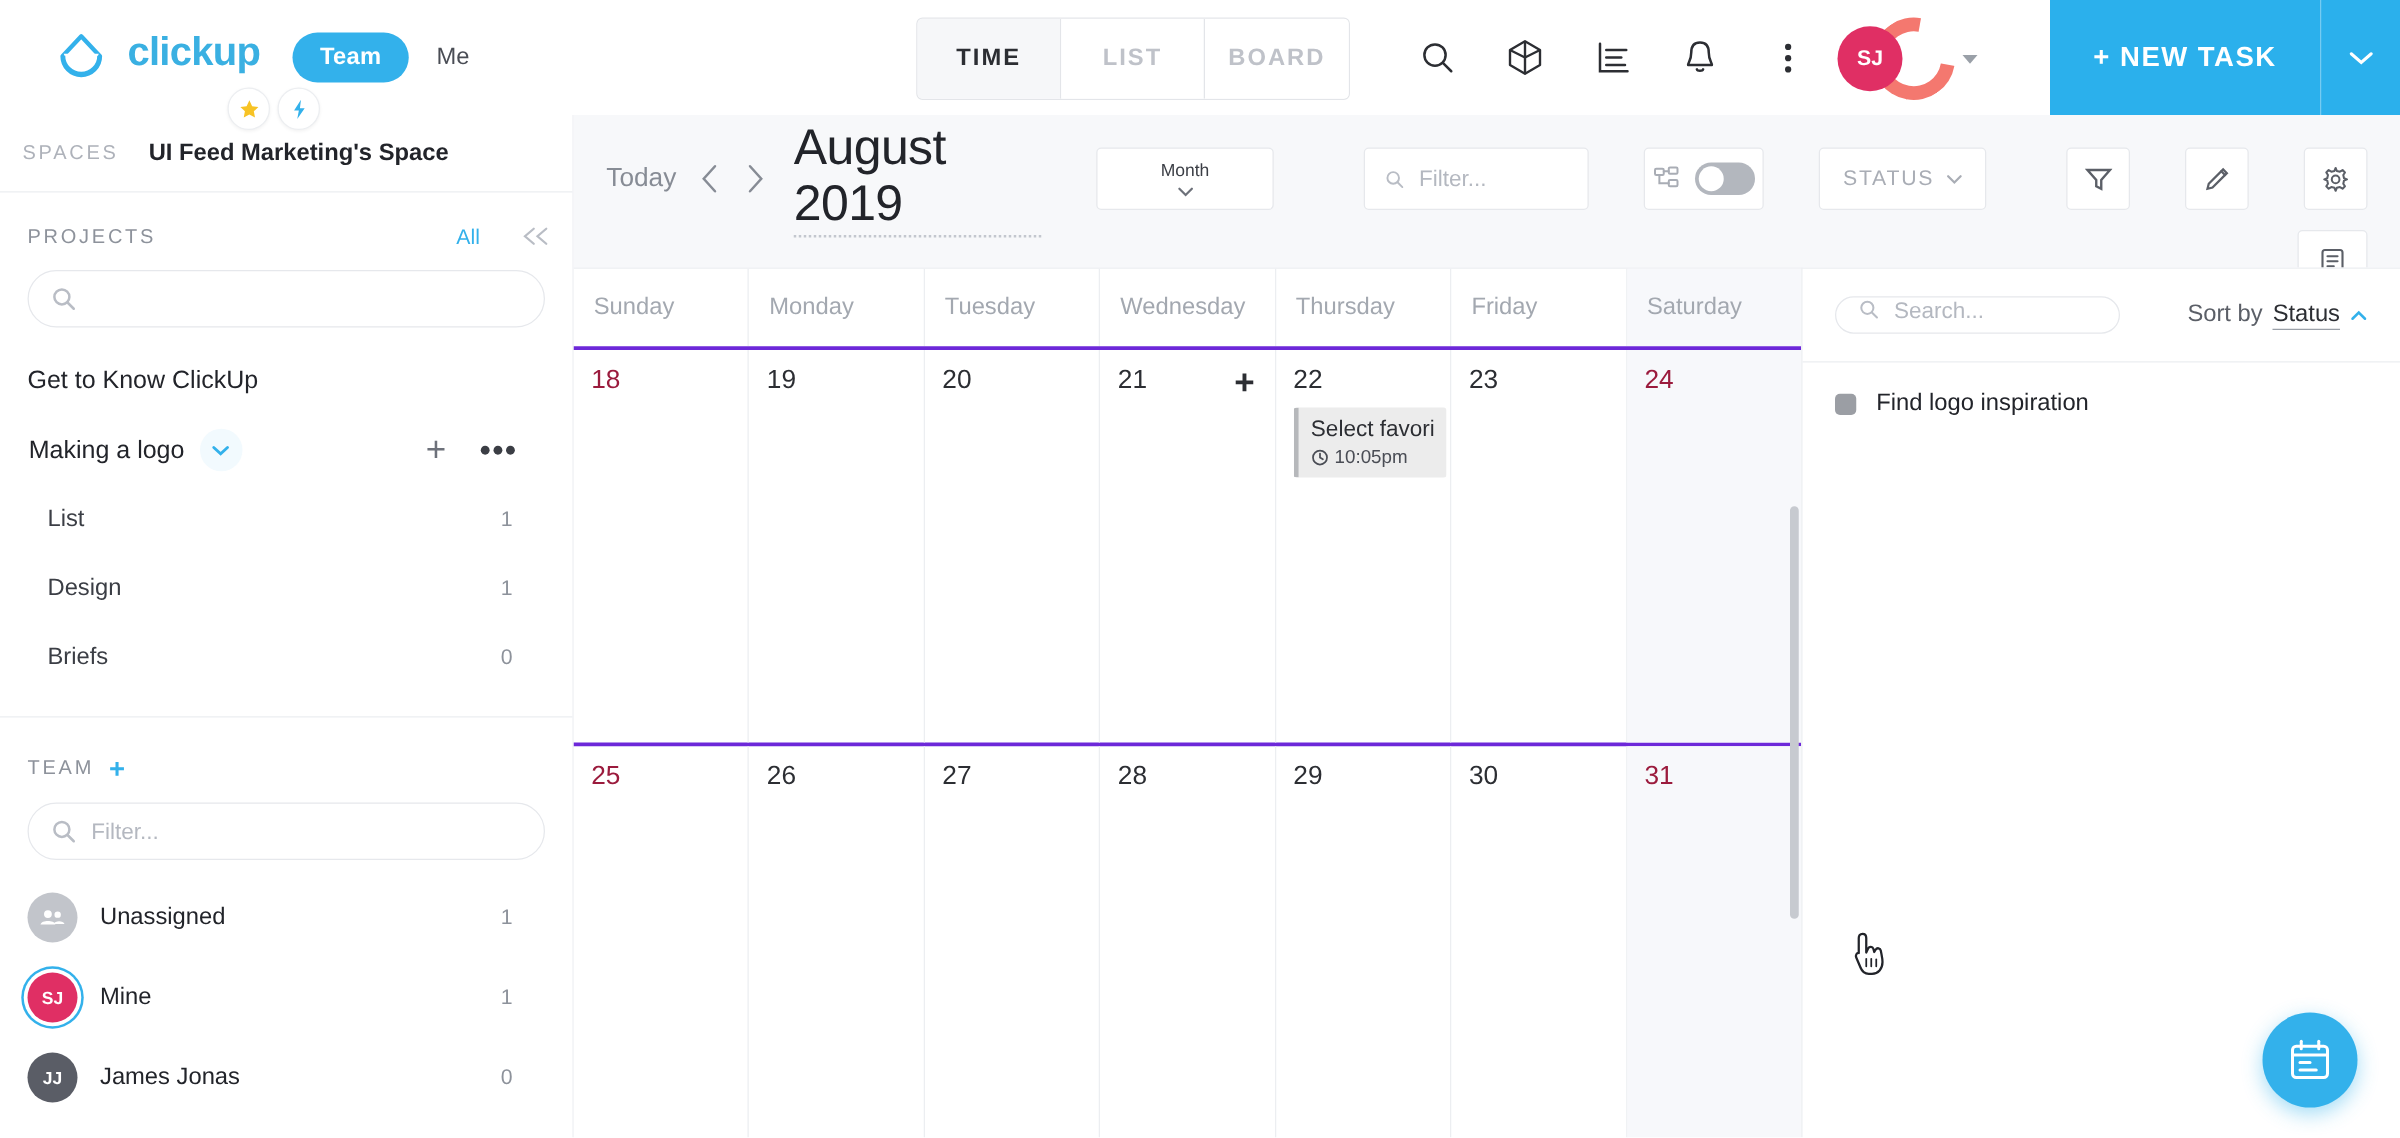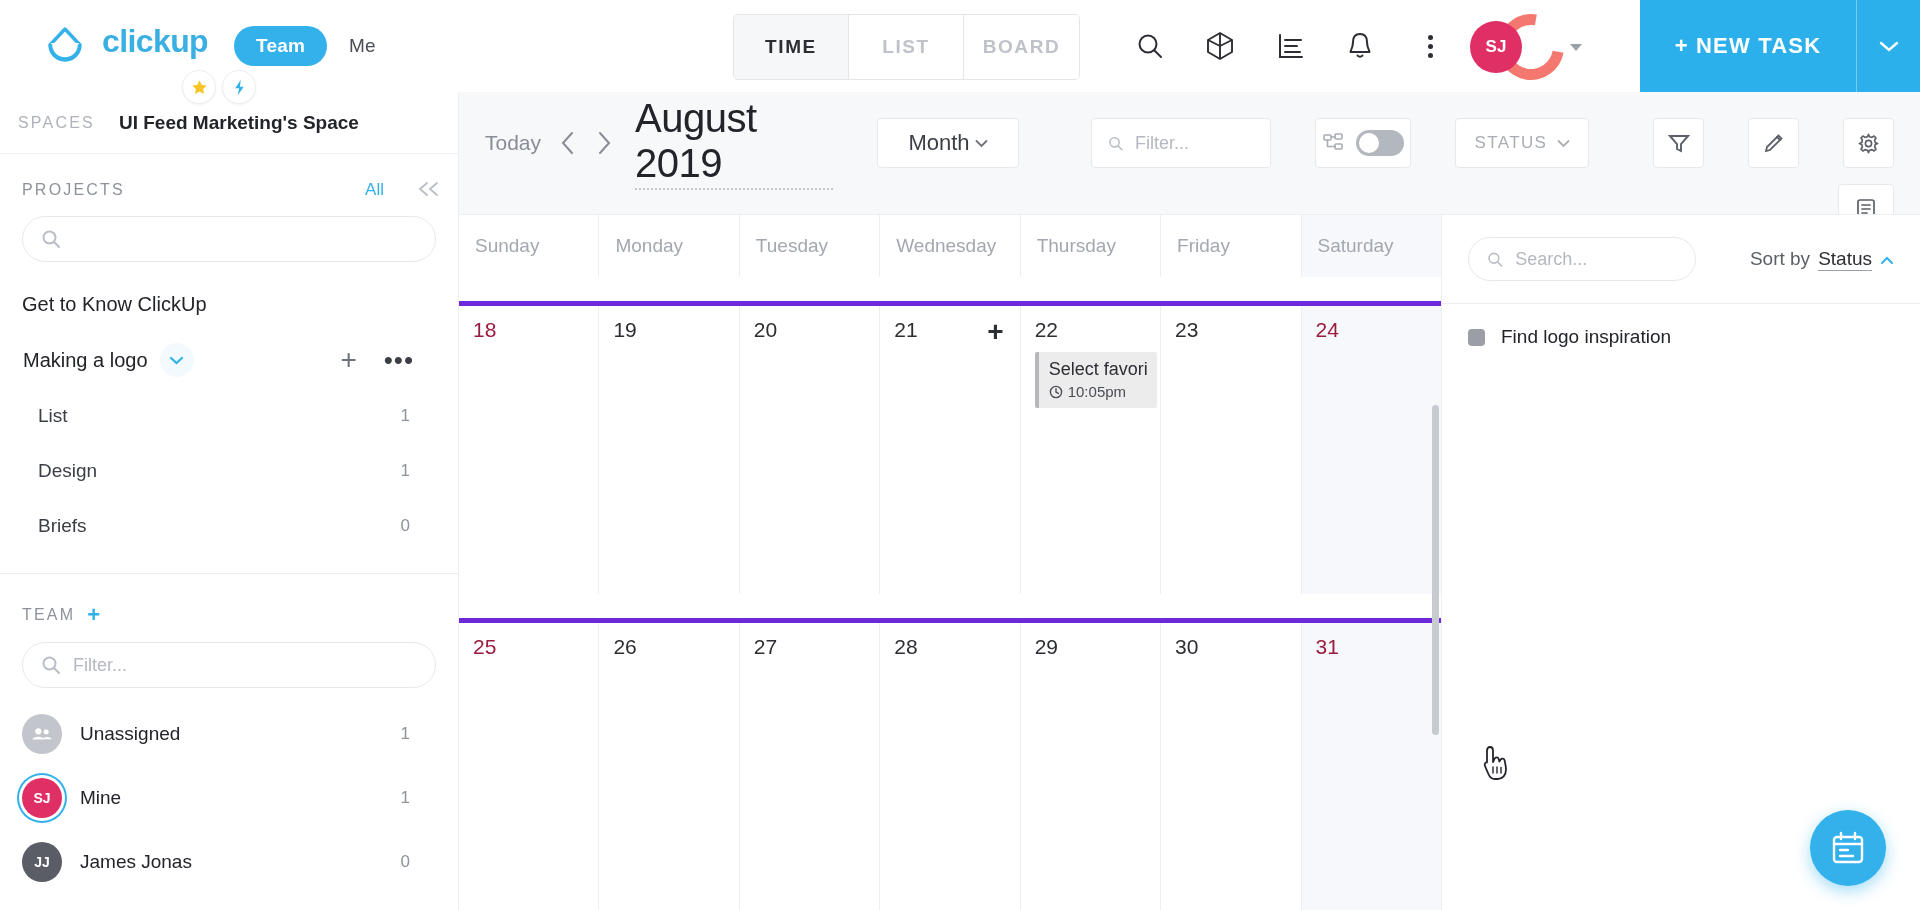--- a/index.html
+++ b/index.html
@@ -104,21 +104,21 @@
   
   .calendar { flex:1; display:flex; flex-direction:column; min-width:0; background:#fff; position:relative; }
   .cal-toolbar { height:122px; background:#f7f8fa; display:flex; align-items:flex-start; padding:22px 26px 0 26px; position:relative; }
   .tb-left { display:flex; align-items:center; gap:18px; height:58px; }
   .today { font-size:21px; color:#878c95; }
   .navarrow { color:#878c95; display:flex; align-items:center; }
   .cal-title { font-size:40px; font-weight:400; color:#22242a; letter-spacing:-0.5px;
                border-bottom:2px dotted #c3c7ce; padding-bottom:2px; margin-left:4px; }
   .tb-ctl { height:50px; border:1px solid #e6e8ec; background:#fff; border-radius:4px;
             display:flex; align-items:center; justify-content:center; color:#6d717a; }
-  .ctl-month { width:156px; gap:5px; font-size:22px; color:#3b3e45; margin-left:26px; }
+  .ctl-month { width:156px; gap:5px; font-size:14px; color:#3b3e45; margin-left:26px;flex-direction:column; }
   .ctl-filter { width:196px; justify-content:flex-start; padding:0 16px; gap:12px; margin-left:54px; }
   .ctl-filter input { border:none; outline:none; font-size:18px; background:transparent; width:100%;
                       font-family:"Liberation Sans", sans-serif; }
   .ctl-filter input::placeholder { color:#b4b8c0; }
   .ctl-toggle { width:106px; gap:12px; margin-left:26px; }
   .tgl { width:48px; height:26px; border-radius:14px; background:#b3b7be; position:relative; }
   .tgl i { position:absolute; left:3px; top:3px; width:20px; height:20px; border-radius:50%; background:#fff; }
   .ctl-status { width:148px; gap:10px; font-size:17px; letter-spacing:1.4px; color:#a9adb5; margin-left:26px; }
   .ctl-sq { width:56px; margin-left:26px; }
   .ctl-sq.first { margin-left:46px; }
@@ -127,21 +127,21 @@
              display:flex; align-items:center; justify-content:center; color:#6d717a; }
 
   .cal-grid-wrap { flex:1; display:flex; min-height:0; }
   .cal-main { flex:1; min-width:0; display:flex; flex-direction:column; border-top:1px solid #eceef1; position:relative; }
   .dow-row { display:flex; height:62px; }
   .dow { flex:1; display:flex; align-items:center; padding-left:16px; font-size:19px; color:#a3a8b0;
          border-right:1px solid #eceef1; }
   .dow:last-child { border-right:none; }
   .dow.sat { background:#f7f8fb; }
   .weeks { flex:1; display:flex; flex-direction:column; }
-  .week { flex:1; display:flex; border-top:5px solid #6d28d9; min-height:0;margin-top:24px; }
+  .week { flex:1; display:flex; border-top:3px solid #6d28d9; min-height:0; }
   .day { flex:1; border-right:1px solid #eceef1; padding:12px 14px 0 14px; position:relative; min-width:0; }
   .day:last-child { border-right:none; }
   .day.weekendbg { background:#f7f8fb; }
   .daynum { font-size:21px; color:#2c2e33; }
   .daynum.weekend { color:#9b1b3d; }
   .day-plus { position:absolute; right:16px; top:10px; font-size:28px; color:#2c2e33; font-weight:700; }
   .task-chip { margin-top:10px; background:#ececec; border-left:4px solid #b6b8bb; border-radius:2px;
                padding:7px 10px 8px 10px; width:122px; }
   .task-chip .tt { font-size:18px; color:#2c2e33; white-space:nowrap; overflow:hidden; }
   .task-chip .tm { display:flex; align-items:center; gap:5px; font-size:15px; color:#4a4d55; margin-top:3px; }
@@ -150,22 +150,22 @@
 
   .vscroll { position:absolute; right:2px; top:190px; width:7px; height:330px; border-radius:4px; background:#c7cad0; }
 
   
   .unsched { width:479px; flex:0 0 479px; border-left:1px solid #eceef1; background:#fff;
              border-top:1px solid #eceef1; padding:0; position:relative; }
   .uns-head { display:flex; align-items:center; padding:28px 26px 0 26px; }
   .uns-title { font-size:24px; font-weight:700; color:#22242a; }
   .uns-hide { margin-left:auto; font-size:19px; color:#5b5f67; }
   .uns-search-row { display:flex; align-items:center; padding:22px 26px 0 26px; gap:14px; }
-  .uns-search { flex:0 0 228px; height:44px; border:1px solid #e6e8ec; border-radius:26px; display:flex;
-                align-items:center; gap:12px; padding:0 18px; }
+  .uns-search { flex:0 0 228px; height:30px; border:1px solid #e6e8ec; border-radius:26px; display:flex;
+                align-items:flex-start; gap:12px; padding:0 18px; }
   .uns-search input { border:none; outline:none; font-size:18px; background:transparent; width:100%;
                       font-family:"Liberation Sans", sans-serif; }
   .uns-search input::placeholder { color:#b4b8c0; }
   .uns-sort { margin-left:auto; display:flex; align-items:center; gap:8px; font-size:19px; color:#5b5f67; }
   .uns-sort b { font-weight:400; color:#2c2e33; border-bottom:1px solid #9aa0a8; }
   .uns-caret-up { color:#33b1eb; }
   .uns-divider { height:1px; background:#eceef1; margin-top:22px; }
   .uns-item { display:flex; align-items:center; gap:16px; padding:22px 26px; font-size:19px; color:#22242a; }
   .sq-status { width:17px; height:17px; border-radius:4px; background:#9b9ea4; flex:0 0 17px; }
 

